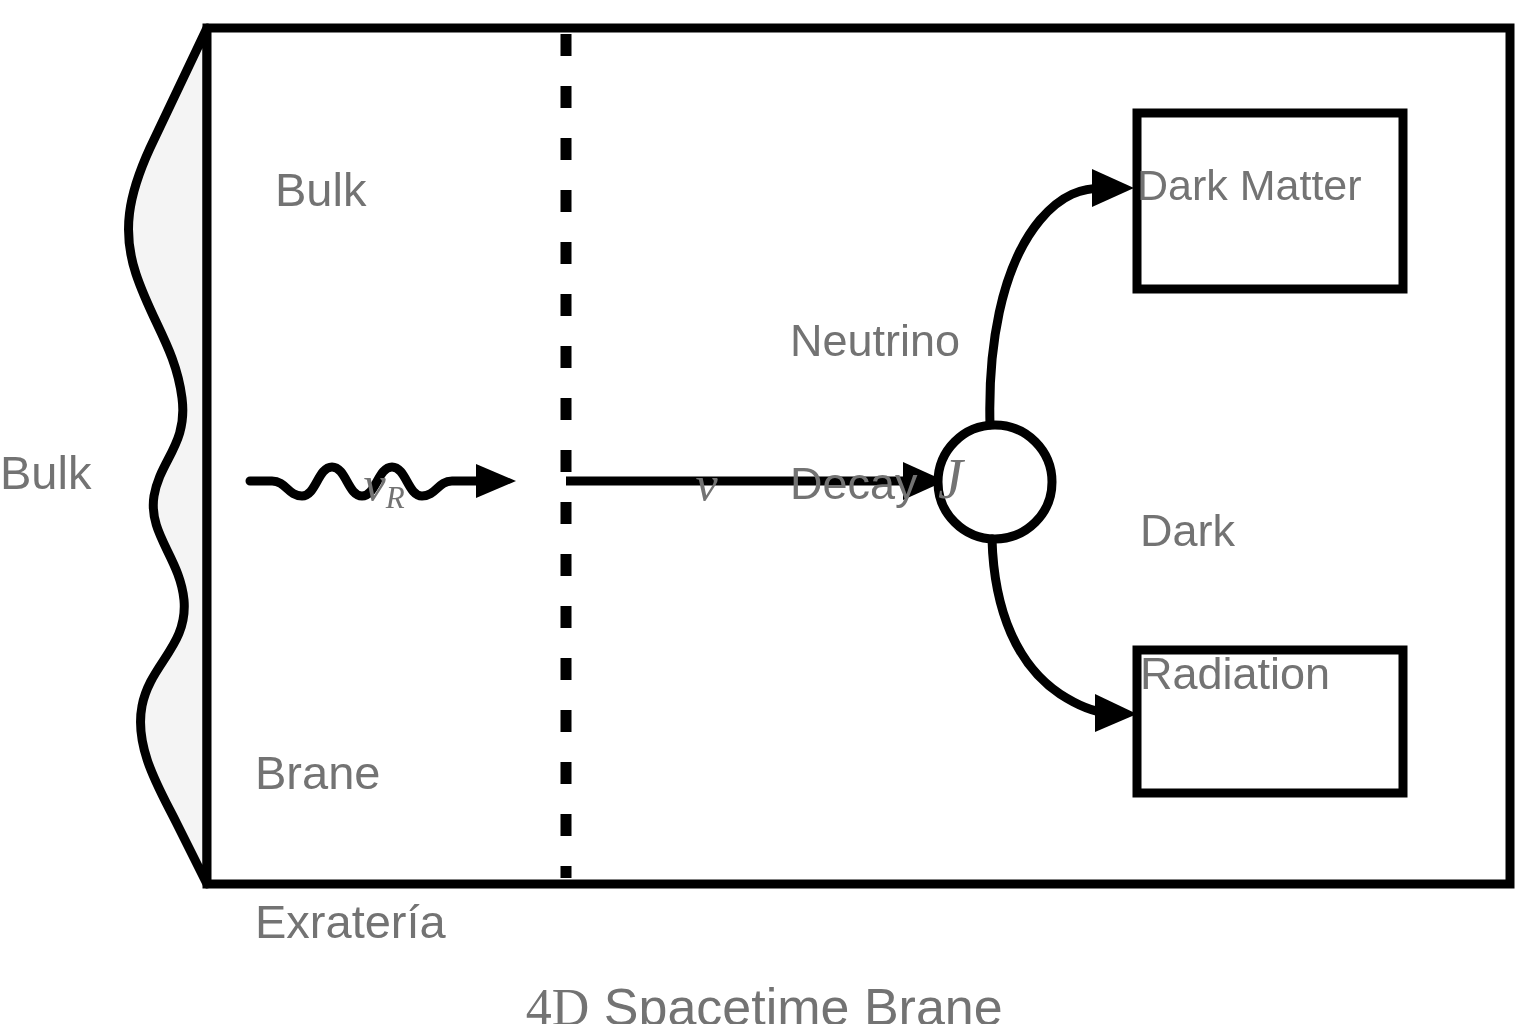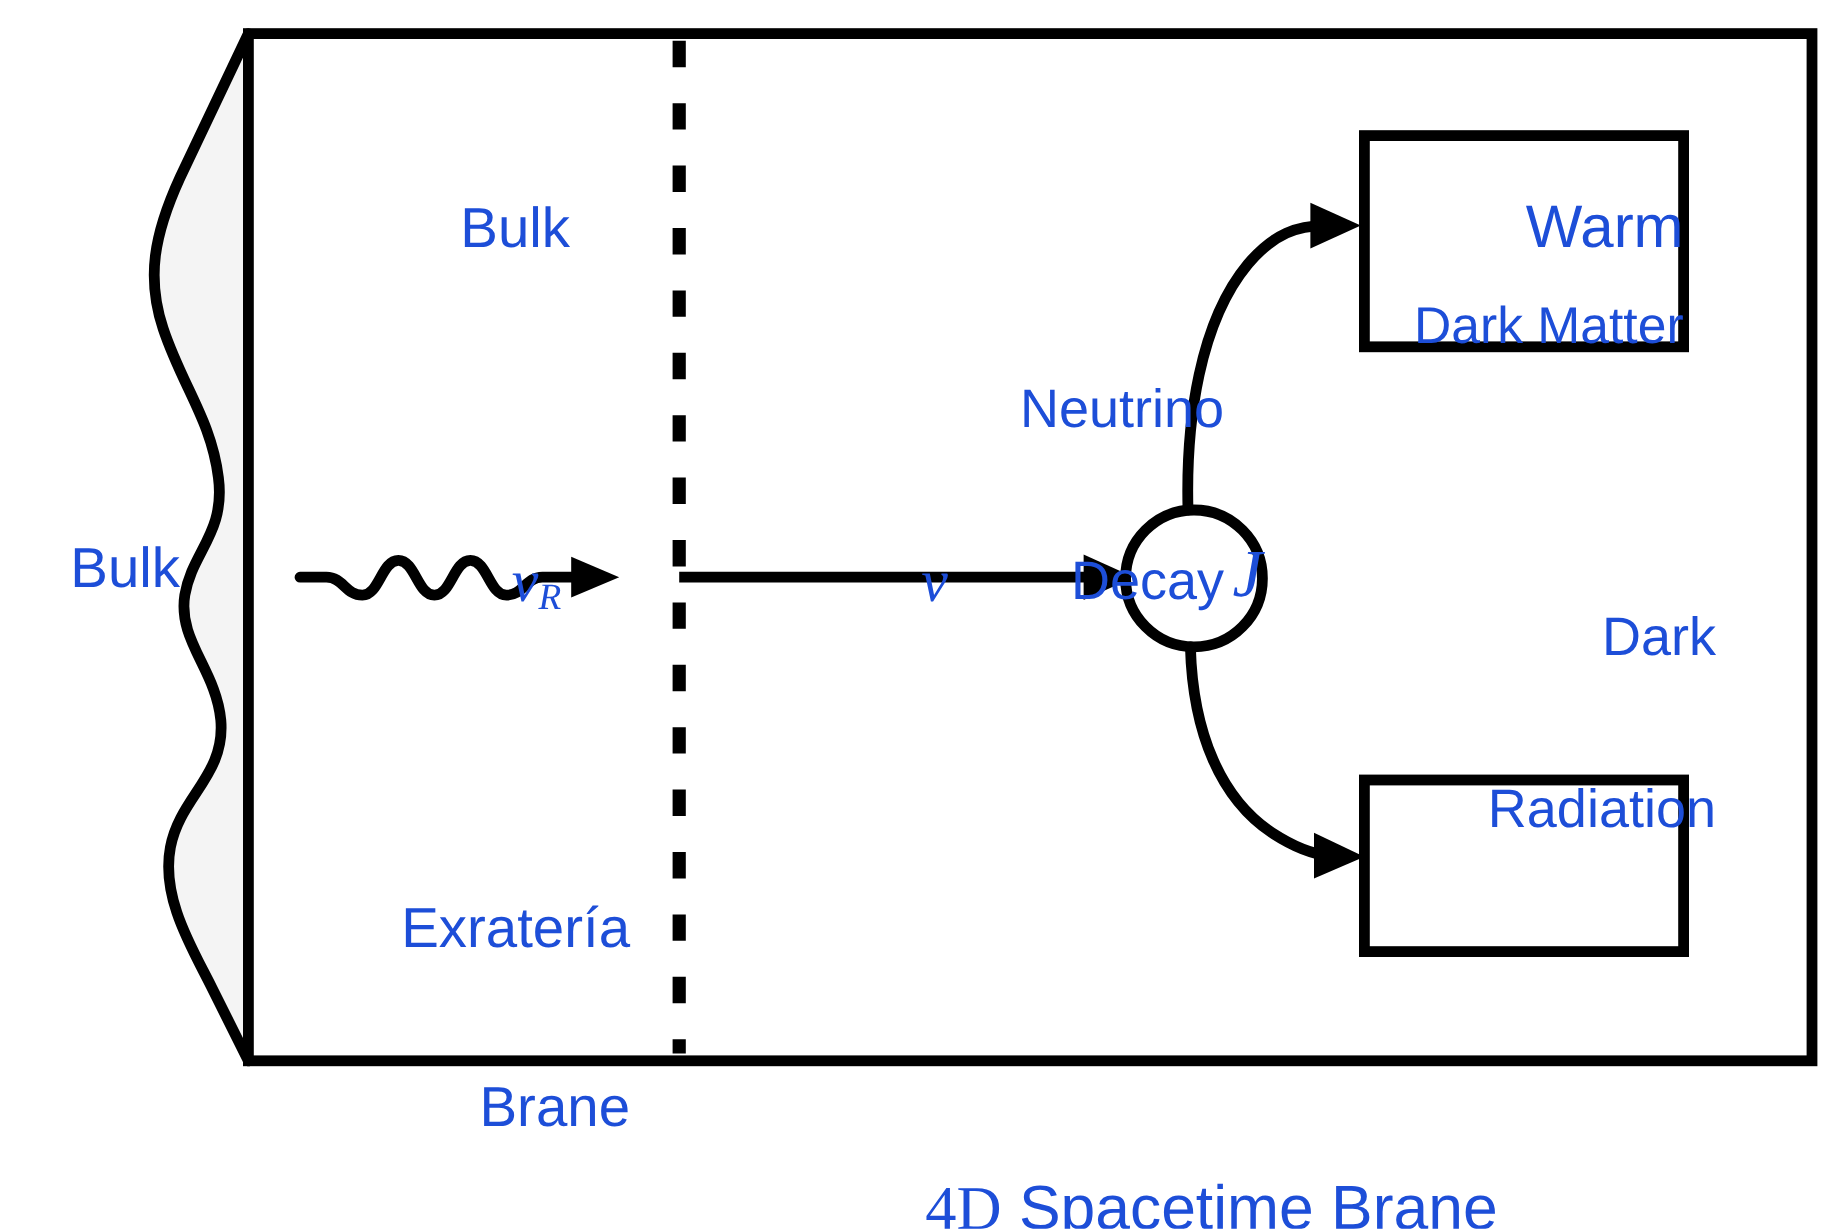--- a/index.html
+++ b/index.html
@@ -22,25 +22,25 @@
   }
   svg.canvas {
     position: absolute;
     top: 0;
     left: 0;
     width: 1536px;
     height: 1024px;
   }
   .lbl {
     position: absolute;
-    color: #1d4ed8;
+    color: #737373;
     font-family: "Liberation Sans", sans-serif;
     line-height: 1.06;
     white-space: pre;
-    text-align: right;
+    text-align: left;
   }
   .math {
     font-family: "Liberation Serif", serif;
     font-style: italic;
   }
   .sub {
     font-size: 0.62em;
     font-style: italic;
     vertical-align: -0.22em;
     letter-spacing: 0.01em;
@@ -114,39 +114,38 @@
 
   <div class="lbl" style="left:308px; top:405px; width:160px; font-size:50px;">
     <span class="math">ν</span><span class="math sub">R</span>
   </div>
 
   <div class="lbl" style="left:640px; top:405px; width:150px; font-size:50px;">
     <span class="math">ν</span>
   </div>
 
   <div class="lbl" style="left:255px; top:648px; width:270px; font-size:47px;">
+    <div>Brane</div>
     <div>Exratería</div>
-    <div>Brane</div>
   </div>
 
   <div class="lbl" style="left:790px; top:222px; width:230px; font-size:45px;">
     <div>Neutrino</div>
     <div>Decay</div>
   </div>
 
   <div class="lbl" style="left:1140px; top:412px; width:290px; font-size:45px;">
     <div>Dark</div>
     <div>Radiation</div>
   </div>
 
 
   <div class="lbl math" style="left:938px; top:450px; width:114px; font-size:56px;">J</div>
 
   <div class="lbl" style="left:1137px; top:129px; width:266px;">
-    <div style="font-size:50px;">Warm</div>
     <div style="font-size:43px; margin-top:0;">Dark Matter</div>
   </div>
 
 
   <div class="lbl" style="left:468px; top:925px; width:780px; font-size:52px;">
     <span style="font-family:'Liberation Serif', serif;">4D</span><span> Spacetime Brane</span>
   </div>
 
 </div>
 

